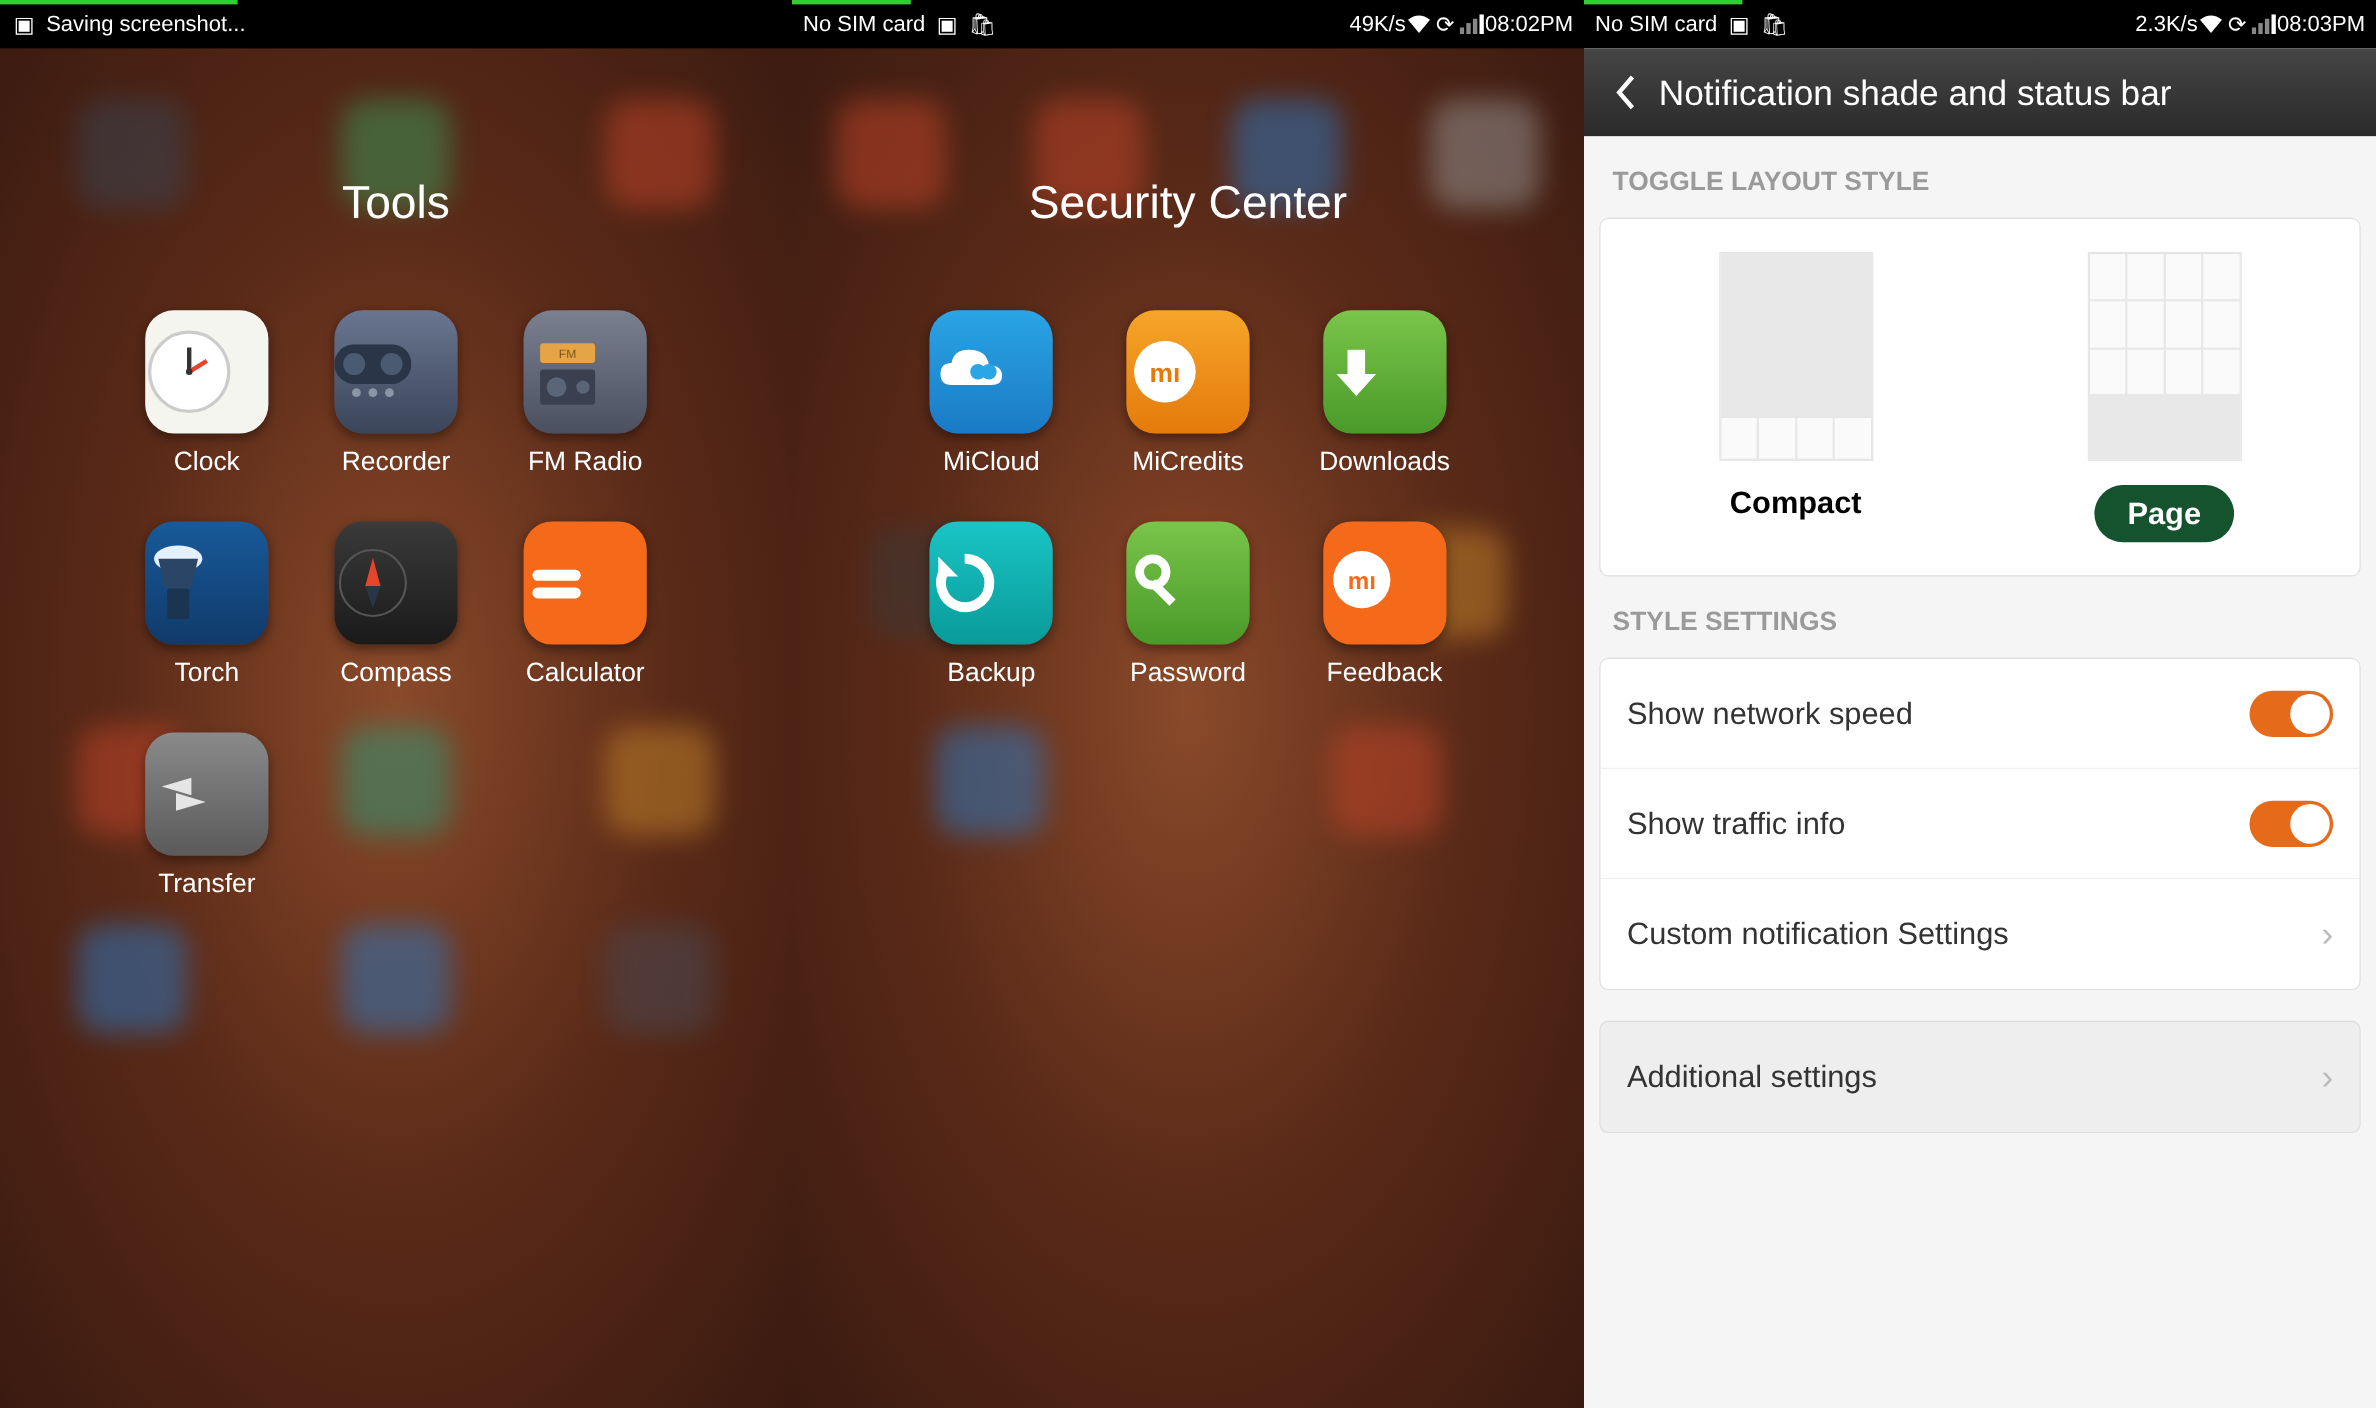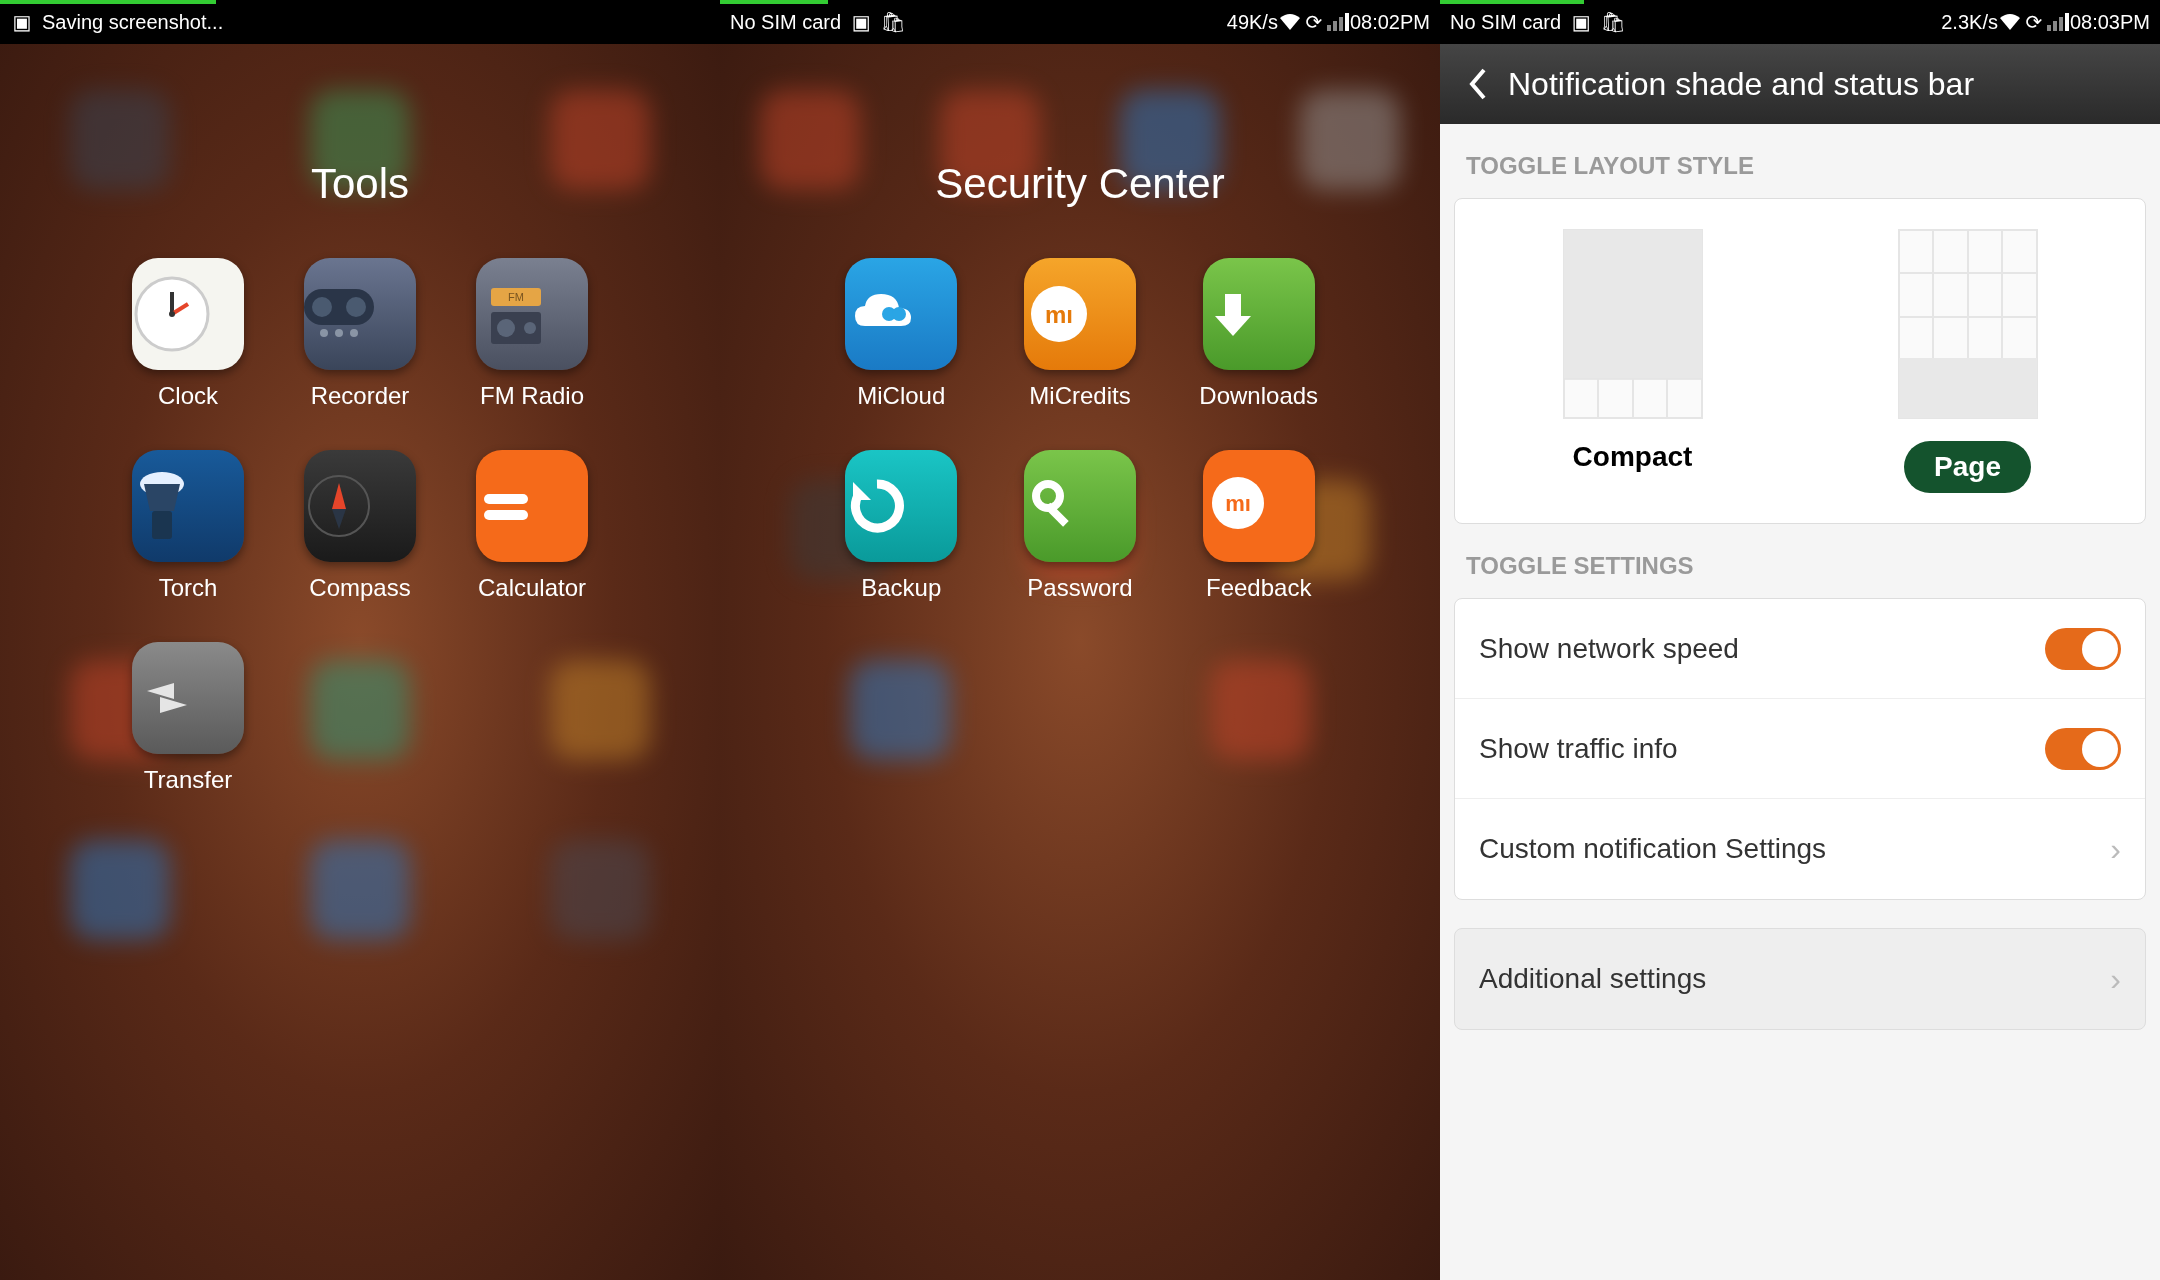--- a/index.html
+++ b/index.html
@@ -9,21 +9,21 @@
 .bg-white{background:#fff}
 .statusbar{height:44px;background:#000;color:#fff;display:flex;align-items:center;padding:0 10px;font-size:20px;justify-content:space-between}
 .statusbar.green-line::before{content:'';position:absolute;top:0;left:0;height:4px;background:#3c3;z-index:10}
 .p1 .statusbar.green-line::before{width:30%}
 .p2 .statusbar.green-line::before{width:15%}
 .p3 .statusbar.green-line::before{width:20%}
 .sb-left{display:flex;align-items:center;gap:8px}
 .sb-right{display:flex;align-items:center;}
 .sb-icon{width:24px;height:24px;display:inline-flex;align-items:center;justify-content:center}
 .folder-overlay{position:absolute;inset:0;display:flex;flex-direction:column;align-items:center;color:#fff}
-.folder-title{font-size:42px;margin-top:160px;margin-bottom:50px;font-weight:400}
+.folder-title{font-size:42px;margin-top:160px;margin-bottom:74px;font-weight:400}
 .app-grid{display:grid;grid-template-columns:repeat(3,1fr);gap:40px 60px;padding:0 40px}
 .app{display:flex;flex-direction:column;align-items:center;gap:12px;cursor:pointer}
 .app-ico{width:112px;height:112px;border-radius:26px;display:flex;align-items:center;justify-content:flex-start;position:relative;box-shadow:0 4px 10px rgba(0,0,0,.4)}
 .app-lbl{font-size:24px;color:#fff;text-align:center}
 .blur-row{position:absolute;width:100%;display:flex;justify-content:space-around;filter:blur(12px);opacity:.5}
 .blur-ico{width:100px;height:100px;border-radius:24px}
 
 .ico-clock{background:#f5f5f0}
 .ico-recorder{background:linear-gradient(#6a7590,#3a455a)}
 .ico-radio{background:linear-gradient(#7a8090,#4a5060)}
@@ -347,21 +347,21 @@
                 <div></div>
                 <div></div>
               </div>
             <div class="lp-page-bottom"></div>
           </div>
           <div class="layout-lbl selected">Page</div>
         </div>
       </div>
     </div>
 
-    <div class="section-hdr">TOGGLE SETTINGS</div>
+    <div class="section-hdr">STYLE SETTINGS</div>
     <div class="card">
       <div class="row">
         <span class="row-lbl">Show network speed</span>
         <div class="switch"></div>
       </div>
       <div class="row">
         <span class="row-lbl">Show traffic info</span>
         <div class="switch"></div>
       </div>
       <div class="row">

